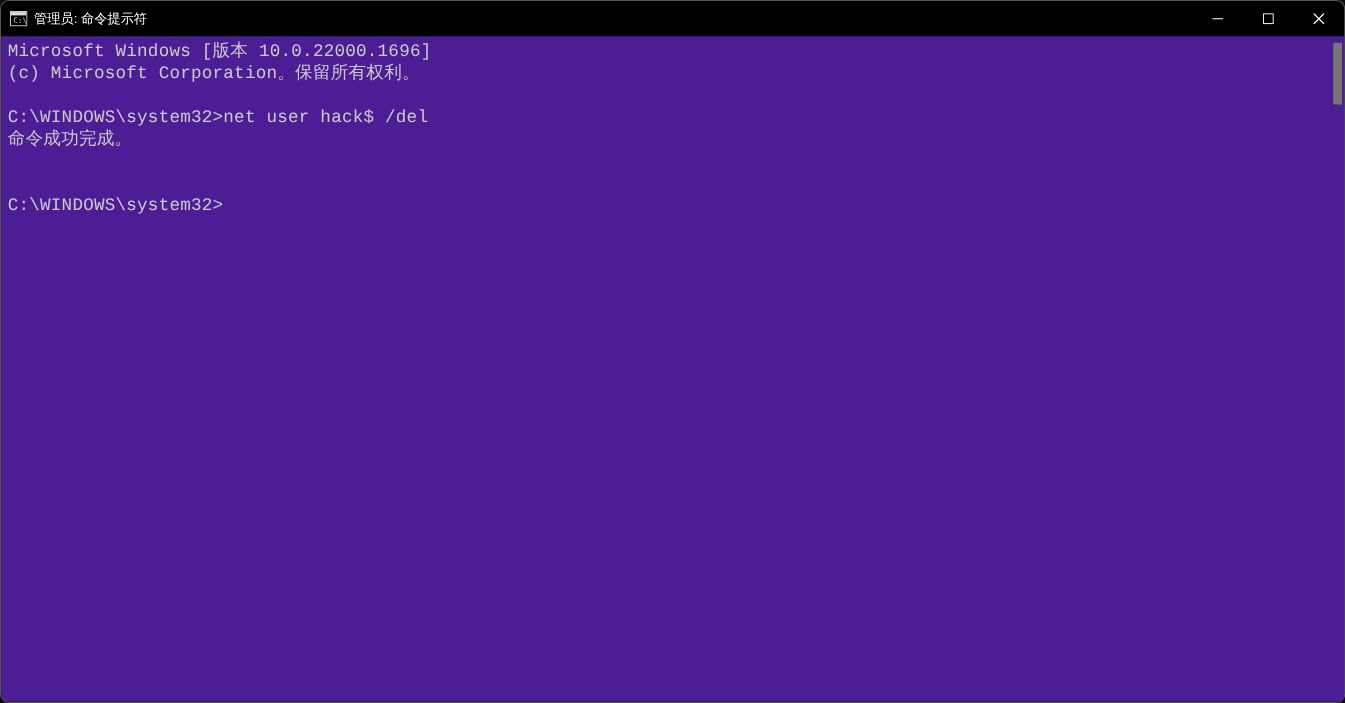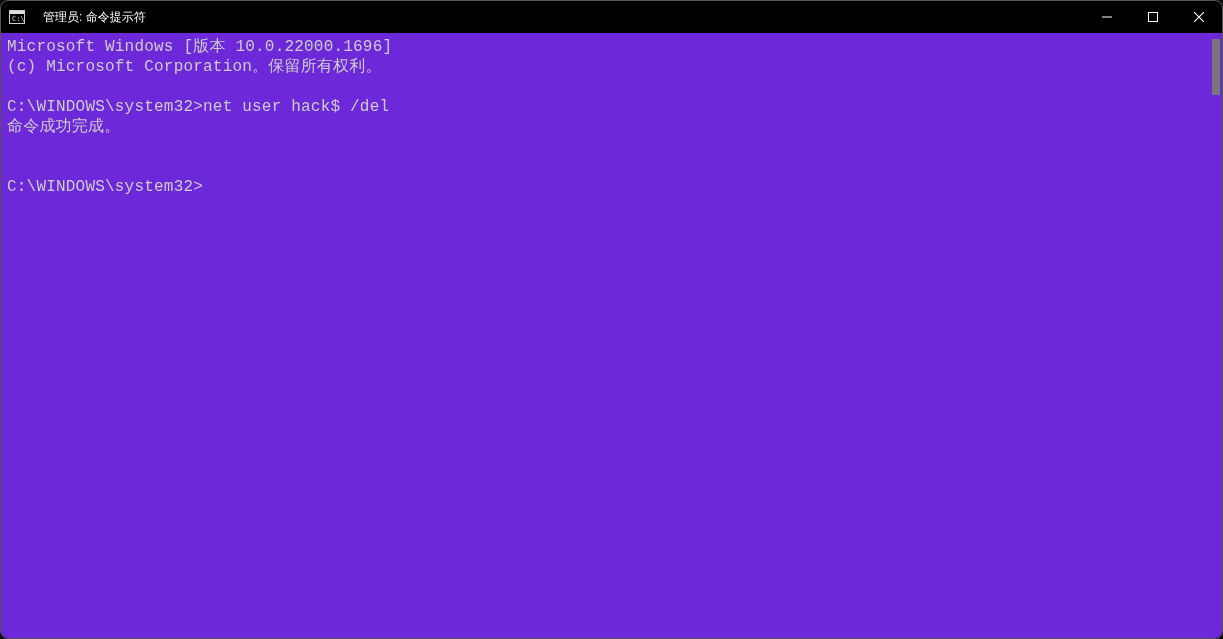--- a/index.html
+++ b/index.html
@@ -34,42 +34,41 @@
       display: flex;
       align-items: center;
       justify-content: center;
     }
     .app-icon svg { display: block; }
     .title-text {
       color: #ffffff;
       font-size: 12px;
       font-family: "Segoe UI", "Microsoft YaHei", sans-serif;
       white-space: nowrap;
-      margin-left: 12px;
     }
     .window-controls {
       display: flex;
       height: 100%;
     }
     .ctrl-btn {
       width: 46px;
       height: 32px;
       display: flex;
       align-items: center;
       justify-content: center;
       color: #ffffff;
       cursor: default;
     }
     .ctrl-btn svg { display: block; }
 
     .terminal-area {
       position: relative;
       width: 100%;
       height: calc(100% - 32px);
-      background: #6d28d9;
+      background: #4c1d95;
       padding: 4px 6px;
     }
     .terminal-text {
       color: #cccccc;
       font-size: 16px;
       line-height: 20px;
       white-space: pre;
       font-family: "NSimSun", "SimSun", "Consolas", "Courier New", monospace;
       letter-spacing: 0.2px;
     }

